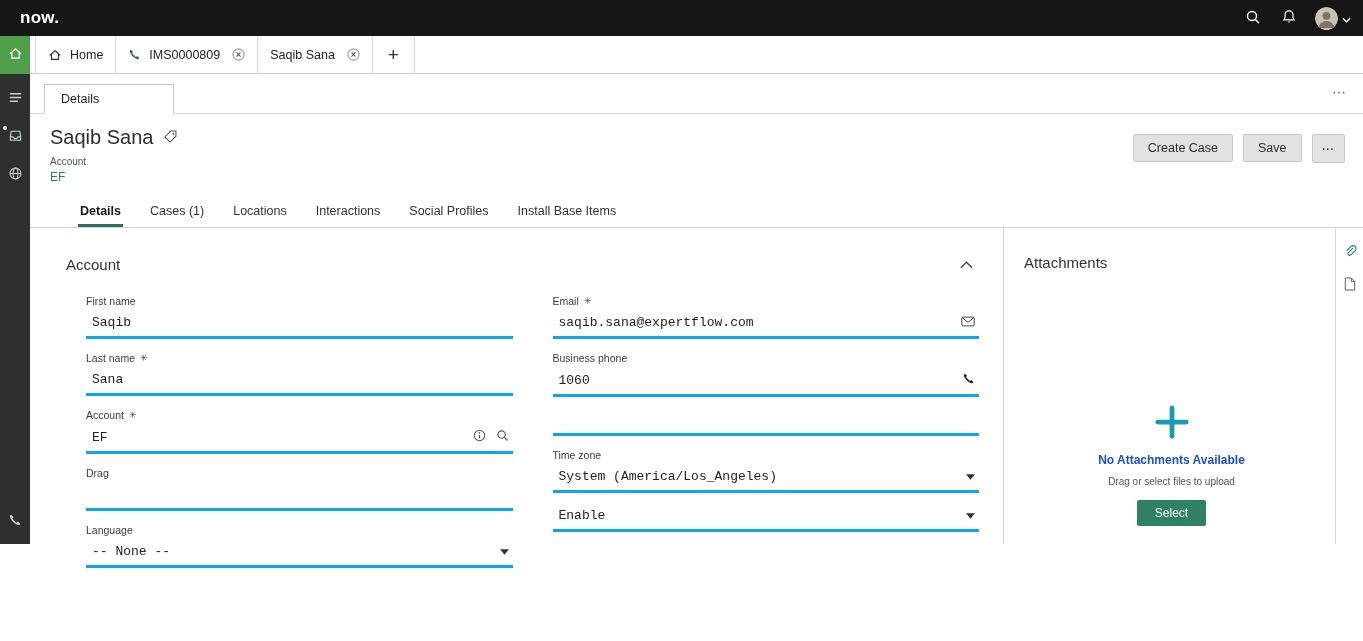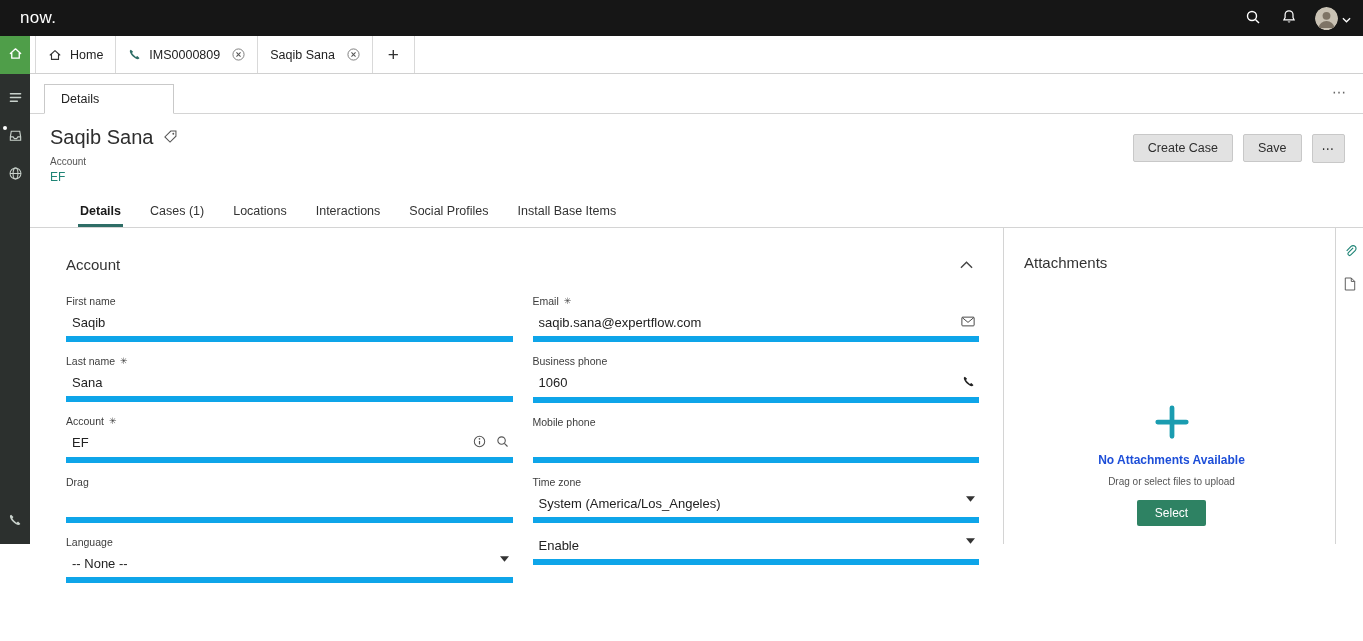--- a/index.html
+++ b/index.html
@@ -1,21 +1,21 @@
 <!DOCTYPE html>
 <html><head>
 <meta charset="utf-8">
 <style>
   * { box-sizing: border-box; margin: 0; padding: 0; }
   html, body { width: 1363px; height: 641px; overflow: hidden; }
   body { font-family: "Liberation Sans", sans-serif; background: #fff; color: #222; }
 
   
   .topbar { height: 36px; background: #161616; display: flex; align-items: center; padding: 0 12px 0 20px; }
-  .logo { color: #fff; font-size: 17px; font-weight: normal; letter-spacing: .3px; }
+  .logo { color: #fff; font-size: 17px; font-weight: bold; letter-spacing: .3px; }
   .topbar-right { margin-left: auto; display: flex; align-items: center; gap: 16px; color: #fff; }
   .icon-btn { background: none; border: none; color: #fff; display: flex; align-items: center; cursor: pointer; padding: 2px; }
   .avatar-btn { display: flex; align-items: center; gap: 4px; background: none; border: none; cursor: pointer; }
   .avatar { width: 23px; height: 23px; border-radius: 50%; overflow: hidden; display: block; }
 
   
   .body { display: flex; height: 508px; }
   .sidebar { width: 30px; background: #2c302e; display: flex; flex-direction: column; align-items: center; flex: 0 0 30px; }
   .side-home { width: 30px; height: 38px; background: #4f9e49; display: flex; align-items: center; justify-content: center; color: #fff; border: none; cursor: pointer; }
   .side-btn { background: none; border: none; color: #c9d2cc; margin-top: 20px; display: flex; cursor: pointer; position: relative; }
@@ -56,24 +56,24 @@
   .record-tab.active { color: #1a1a1a; border-bottom: 3px solid #2e6d66; padding-bottom: 6px; font-weight: bold; }
 
   
   .content { flex: 1; display: flex; min-height: 0; }
   .form-panel { width: 974px; flex: 0 0 974px; border-right: 1px solid #d4d4d4; padding: 22px 24px 0 36px; }
   .contact-head { display: flex; align-items: center; margin: 6px 0 22px; }
   .contact-title { font-size: 15px; color: #333; font-weight: 400; }
   .collapse-btn { margin-left: auto; margin-right: 6px; background: none; border: none; color: #444; display: flex; cursor: pointer; }
 
   .form-grid { display: grid; grid-template-columns: 1fr 1fr; column-gap: 20px; }
-  .field { margin-bottom: 13px; }
+  .field { margin-bottom: 13px; margin-left: 20px; }
   .field-label { font-size: 10.5px; color: #3c3c3c; margin-bottom: 6px; display: flex; align-items: center; gap: 5px; }
   .req { font-size: 9px; color: #444; }
-  .field-line { display: flex; align-items: flex-start; border-bottom: 6px solid #0ea5e9; padding: 2px 4px 6px 6px; min-height: 22px; gap: 10px; }
+  .field-line { display: flex; align-items: center; border-bottom: 3px solid #0ea5e9; padding: 2px 4px 6px 6px; min-height: 22px; gap: 10px; font-family: Liberation Mono, monospace; }
   .field-input { border: none; outline: none; flex: 1; font-size: 13px; color: #222; font-family: inherit; background: transparent; padding: 0; }
   .select-line { cursor: pointer; }
   .select-value { flex: 1; font-size: 13px; color: #222; }
   .line-icon { display: flex; color: #444; background: none; border: none; padding: 0; cursor: pointer; }
   .caret { display: flex; }
 
   
   .attach-panel { width: 331px; flex: 0 0 331px; padding: 26px 16px 0 20px; display: flex; flex-direction: column; }
   .attach-title { font-size: 15px; color: #333; font-weight: 400; }
   .attach-empty { margin-top: 132px; display: flex; flex-direction: column; align-items: center; text-align: center; }
@@ -330,23 +330,20 @@
                 <input class="field-input" value="1060" style="">
                 <button class="line-icon">
                   <span><svg viewBox="0 0 16 16" width="13" height="13" fill="#222">
                         <path d="M3.6 2C3 2 2.2 2.9 2.2 3.8c0 3.8 6 10 10 10 .9 0 1.8-.8 1.8-1.4l-2.5-2.6-1.8 1.2C8.2 10.2 5.8 7.8 5 6.3l1.2-1.8z"></path>
                       </svg></span>
                 </button>
               </div>
             </div>
 
             <div class="field">
-              <div class="field-label">
-                  <span>Mobile phone</span>
-                </div>
               <div class="field-line">
                 <input class="field-input" value="" style="">
               </div>
             </div>
 
             <div class="field">
               <div class="field-label">
                   <span>Time zone</span>
                 </div>
               <div class="field-line select-line">

